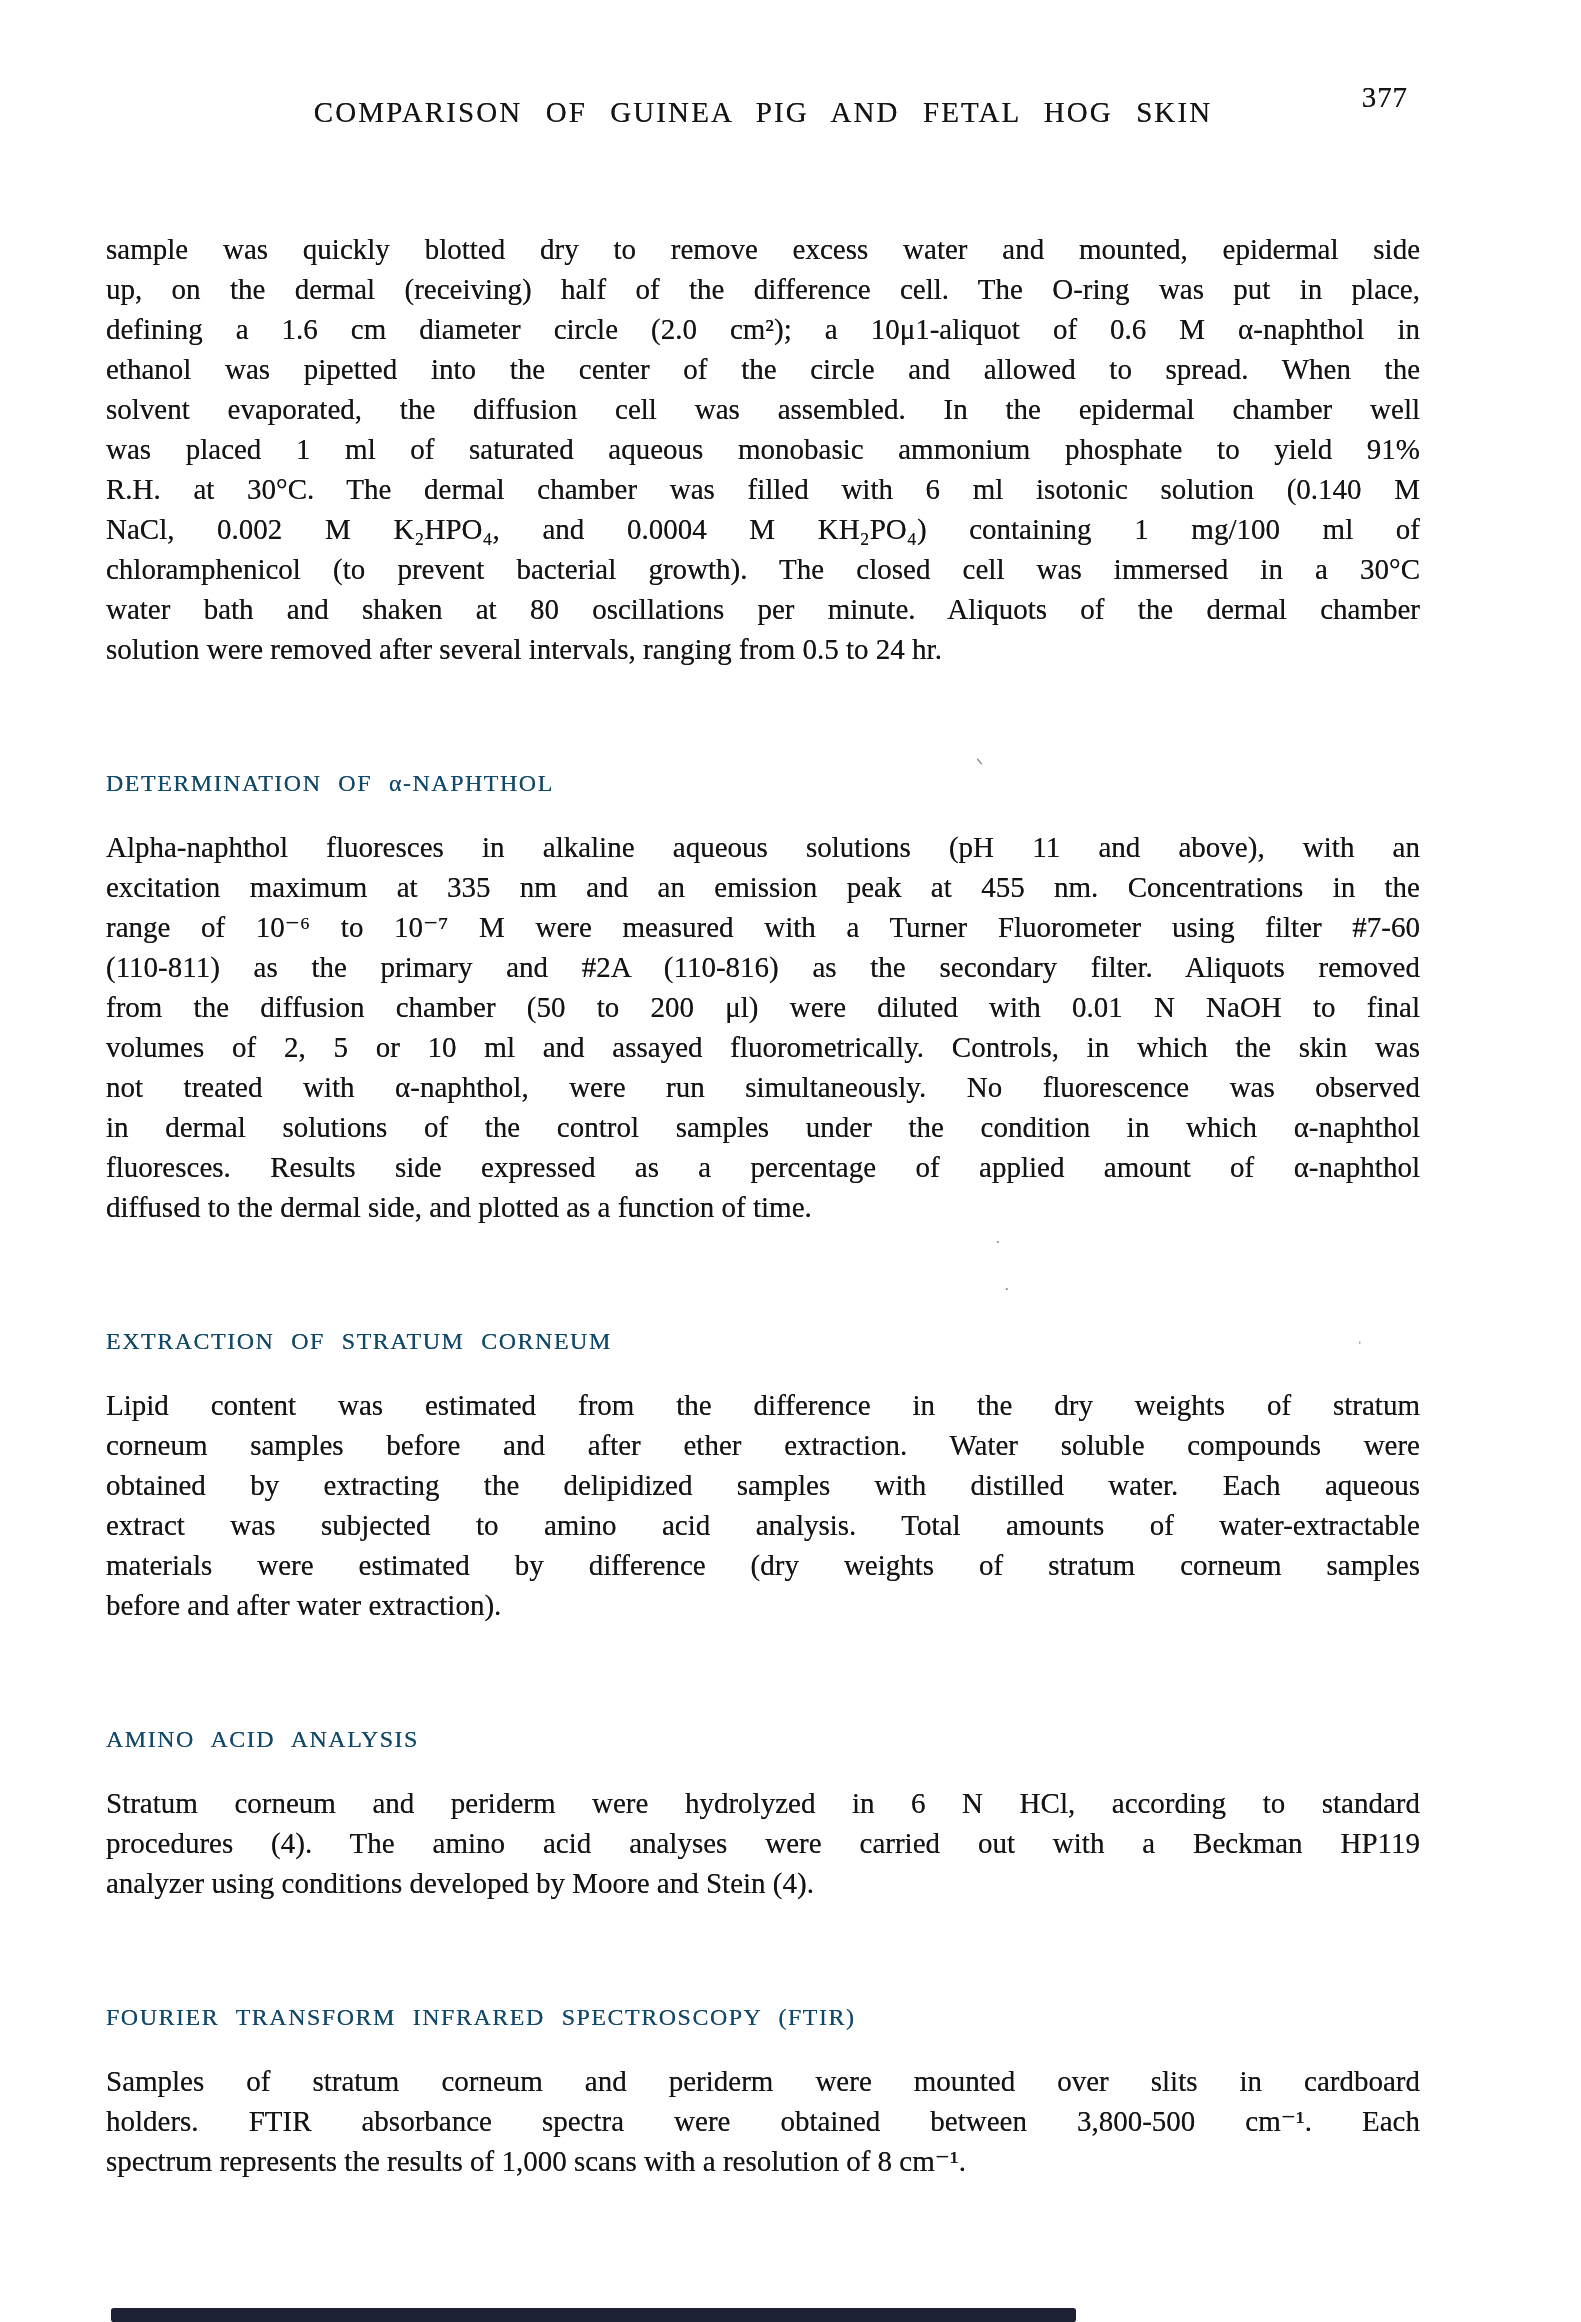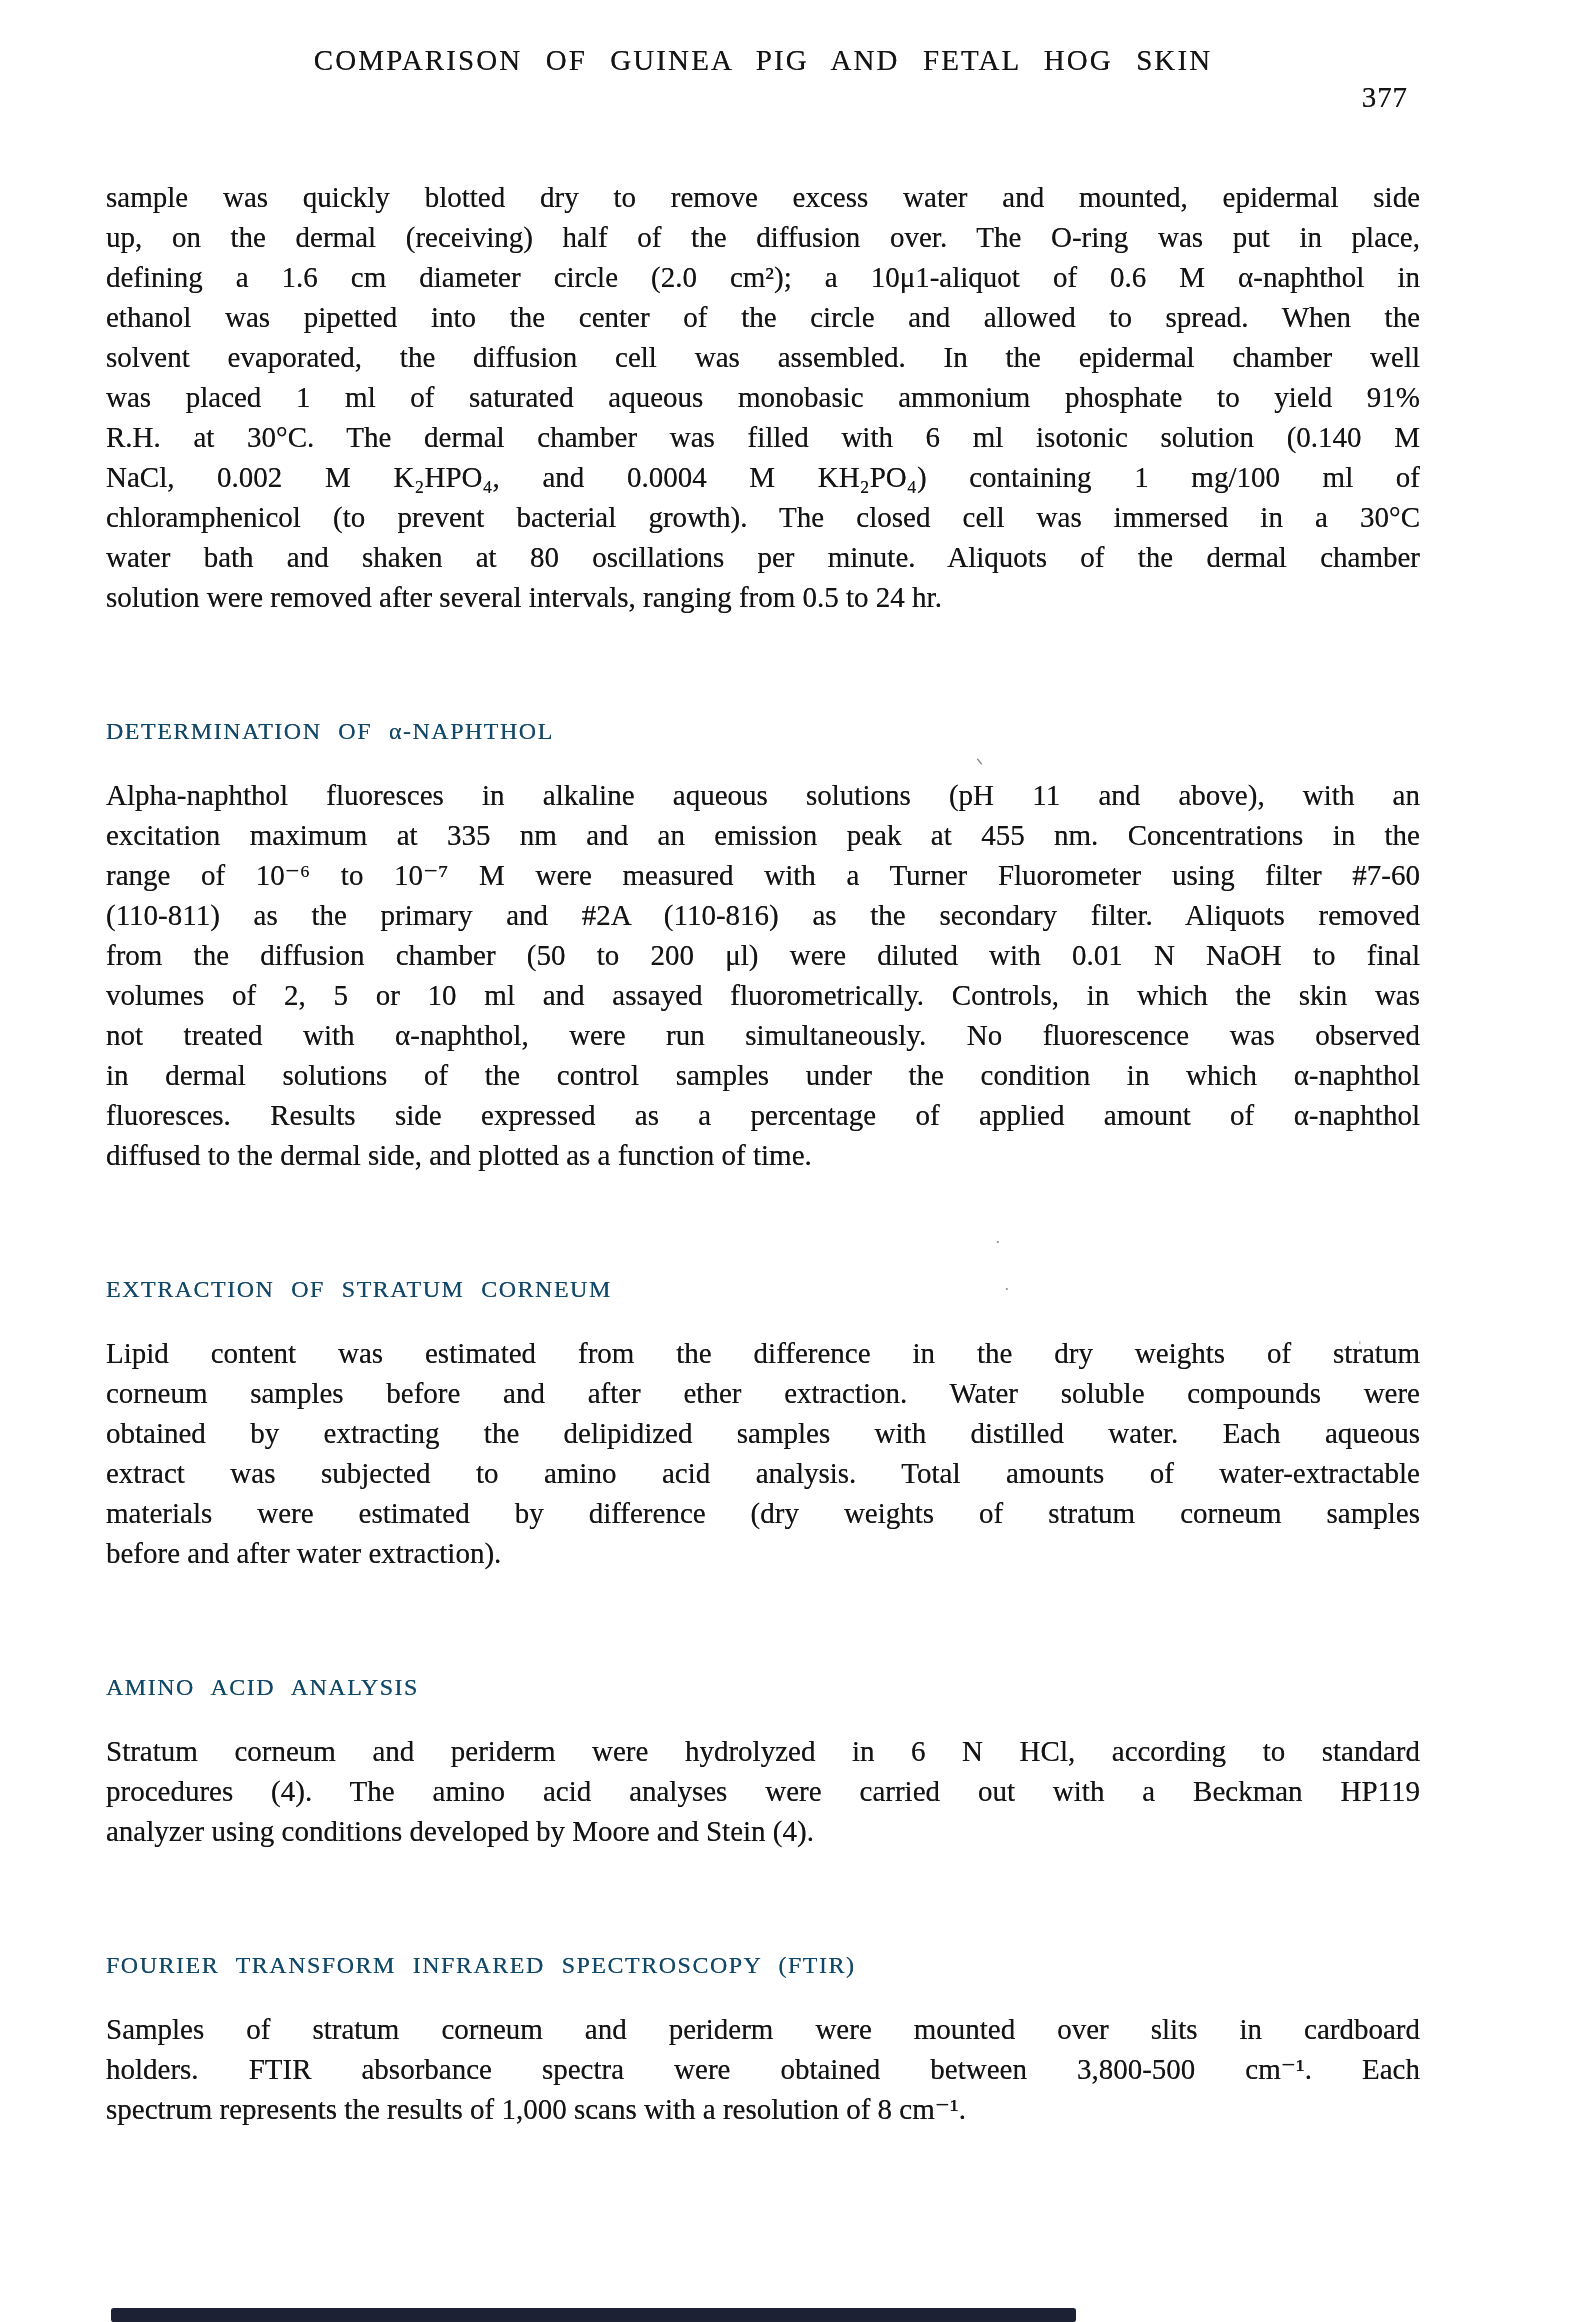--- a/index.html
+++ b/index.html
@@ -16,21 +16,21 @@
     font-family: "Liberation Serif", "DejaVu Serif", "DejaVu Sans", serif;
     color: #141414;
   }
   .column {
     position: relative;
     margin-left: 106px;
     width: 1314px;
   }
   .page-header {
     position: relative;
-    padding-top: 44px;
+    padding-top: 96px;
     height: 34px;
   }
   .running-title {
     text-align: center;
     font-size: 29px;
     letter-spacing: 2.1px;
     word-spacing: 14px;
     white-space: nowrap;
     text-shadow: 0 0 0.6px rgba(20,20,20,0.75);
   }
@@ -90,21 +90,21 @@
     <header class="page-header">
       <div class="running-title">COMPARISON OF GUINEA PIG AND FETAL HOG SKIN</div>
       <div class="page-number">377</div>
     </header>
 
     <main id="content">
   <section class="section">
 
     <div class="paragraph">
             <div class="line">sample was quickly blotted dry to remove excess water and mounted, epidermal side</div>
-            <div class="line">up, on the dermal (receiving) half of the diffusion over. The O-ring was put in place,</div>
+            <div class="line">up, on the dermal (receiving) half of the difference cell. The O-ring was put in place,</div>
             <div class="line">defining a 1.6 cm diameter circle (2.0 cm²); a 10μ1-aliquot of 0.6 M α-naphthol in</div>
             <div class="line">ethanol was pipetted into the center of the circle and allowed to spread. When the</div>
             <div class="line">solvent evaporated, the diffusion cell was assembled. In the epidermal chamber well</div>
             <div class="line">was placed 1 ml of saturated aqueous monobasic ammonium phosphate to yield 91%</div>
             <div class="line">R.H. at 30°C. The dermal chamber was filled with 6 ml isotonic solution (0.140 M</div>
             <div class="line">NaCl, 0.002 M K₂HPO₄, and 0.0004 M KH₂PO₄) containing 1 mg/100 ml of</div>
             <div class="line">chloramphenicol (to prevent bacterial growth). The closed cell was immersed in a 30°C</div>
             <div class="line">water bath and shaken at 80 oscillations per minute. Aliquots of the dermal chamber</div>
             <div class="line">solution were removed after several intervals, ranging from 0.5 to 24 hr.</div>
           </div>

